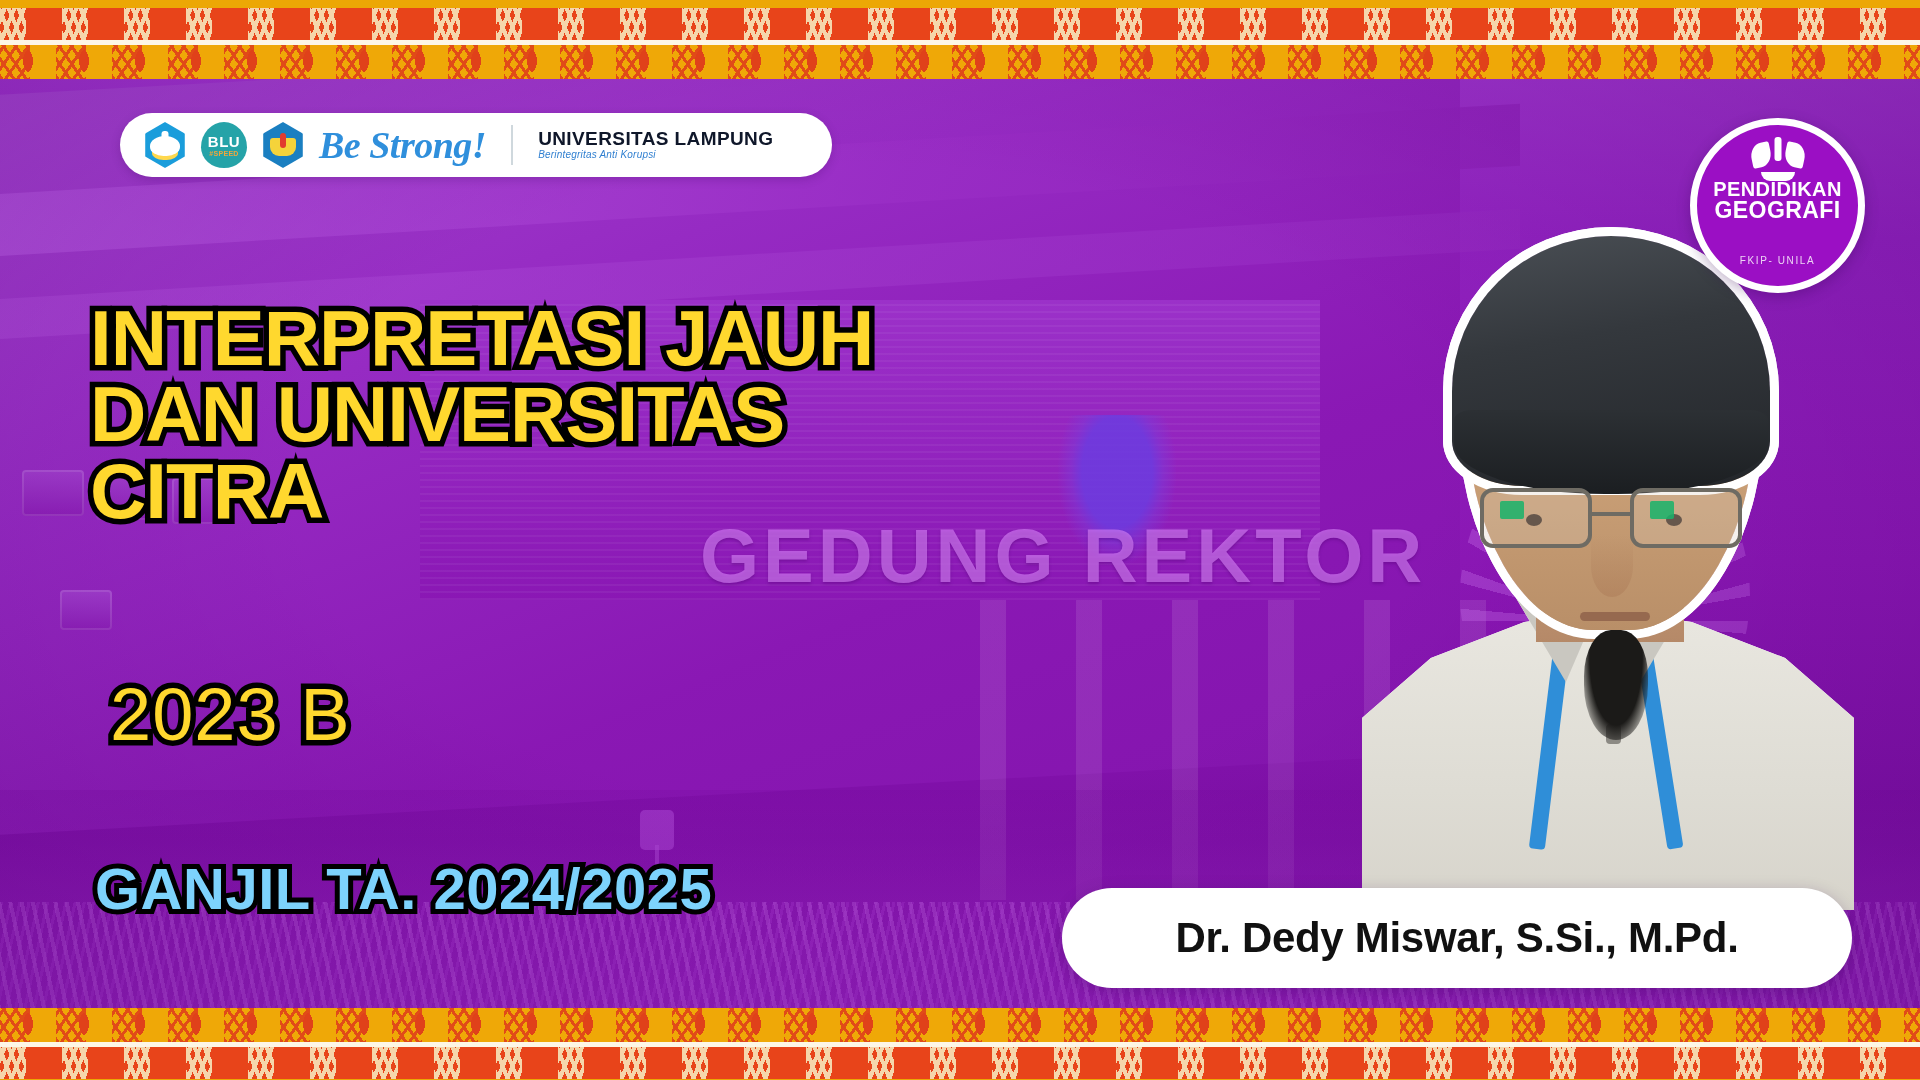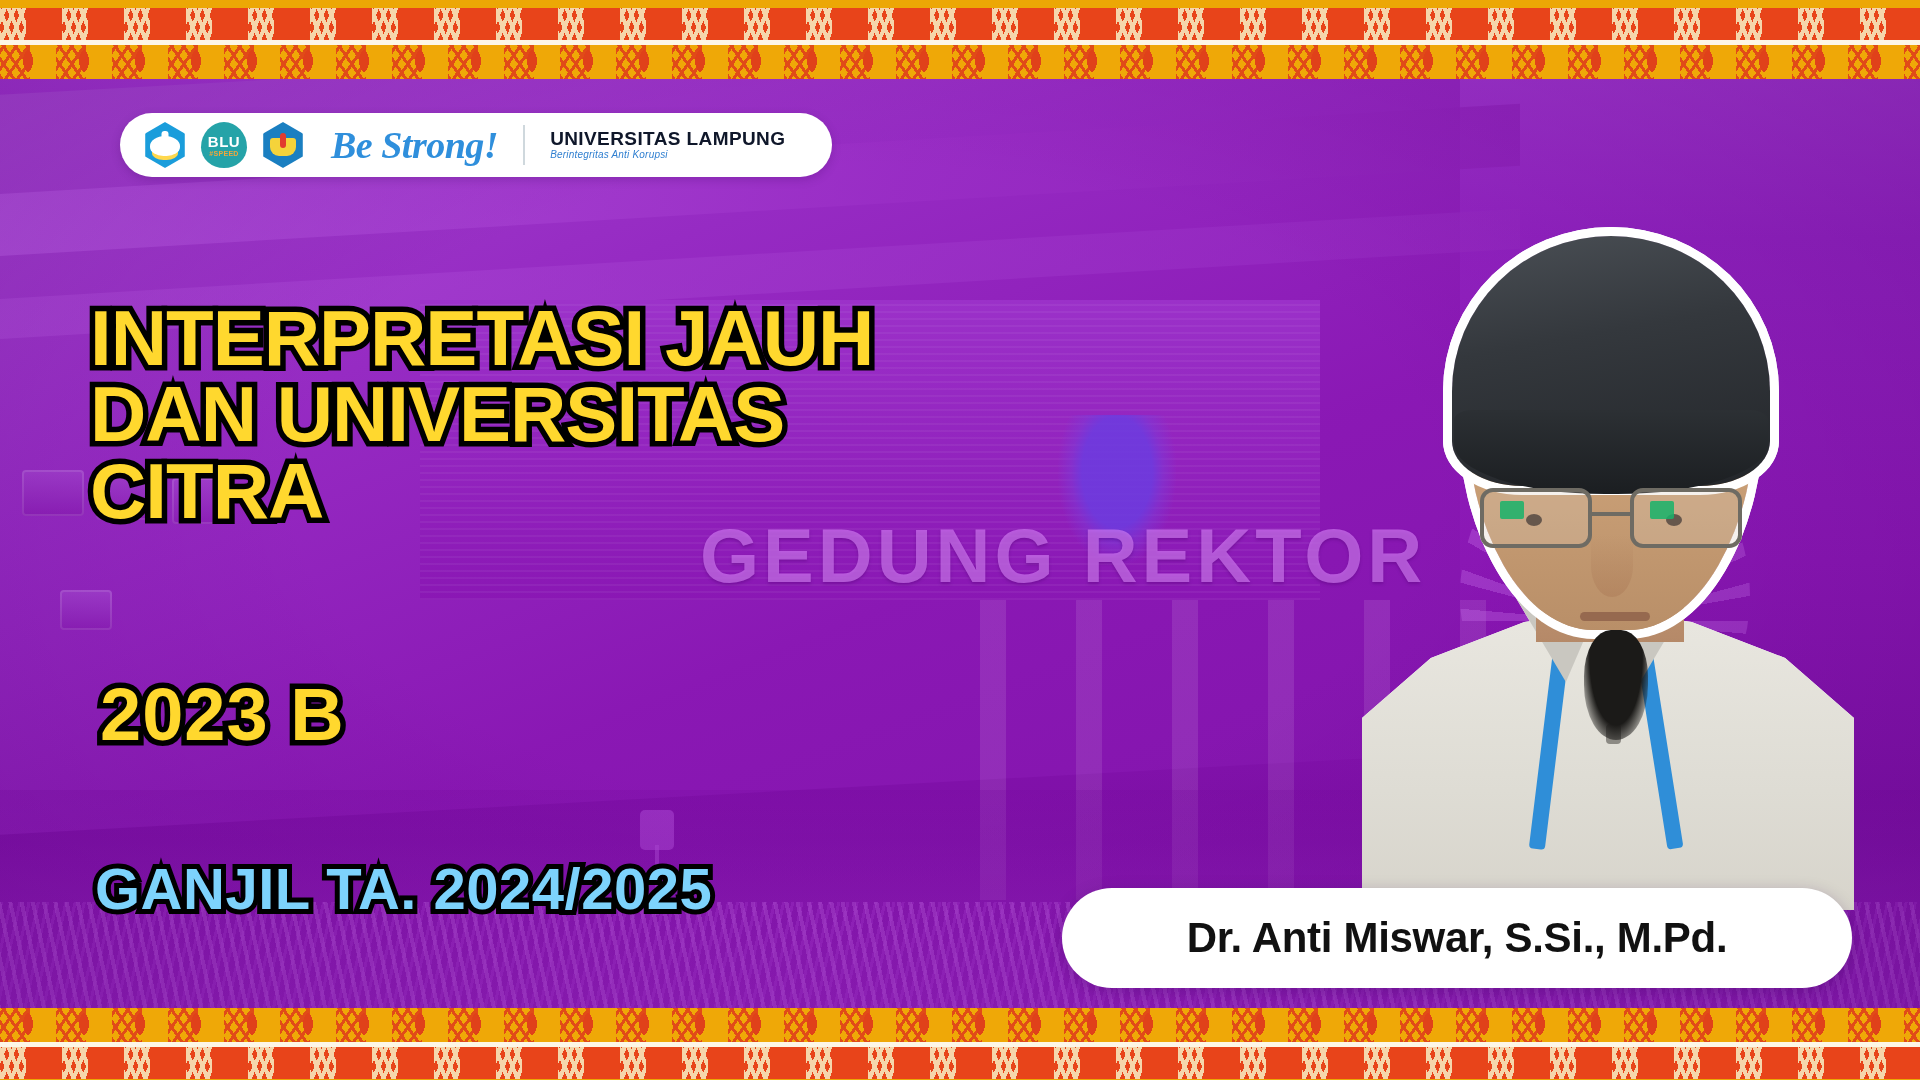--- a/index.html
+++ b/index.html
@@ -181,21 +181,21 @@
     width:26px; height:18px; background:#f5d33a; border-radius:3px 3px 9px 9px;
   }
   .logo-unila::before{
     content:""; position:absolute; left:50%; top:24%; transform:translateX(-50%);
     width:6px; height:15px; background:#e23b2e; border-radius:3px;
     z-index:2;
   }
   .bestrong{
     font-family:"Liberation Serif", serif;
     font-style:italic; font-weight:bold; font-size:38px;
-    color:#2f8fdc; line-height:1; margin-left:12px; white-space:nowrap;
+    color:#2f8fdc; line-height:1; margin-left:0; white-space:nowrap;
     letter-spacing:-.5px;
   }
   .bar-div{ width:2px; height:40px; background:#cfd8dd; margin:0 12px; flex:0 0 auto; }
   .uni-block{ display:flex; flex-direction:column; justify-content:center; }
   .uni-name{
     font-size:19px; font-weight:bold; color:#0f172a; letter-spacing:.4px; line-height:1.05;
     white-space:nowrap; position:relative;
   }
   .uni-tag{
     font-size:10px; font-style:italic; color:#2f7fd0; letter-spacing:.2px; line-height:1.2;
@@ -205,22 +205,22 @@
   
   .title-block{ position:absolute; left:90px; top:300px; z-index:25; }
   .title-line{
     font-size:78px; font-weight:bold; line-height:.98;
     color:#ffd82e; letter-spacing:-1px; white-space:nowrap;
     -webkit-text-stroke:11px #000;
     paint-order:stroke fill;
     text-shadow:0 4px 0 rgba(0,0,0,.35);
   }
   .course-code{
-    position:absolute; left:100px; top:672px; z-index:25;
-    font-size:74px; font-weight:bold; color:#ffd82e; letter-spacing:1px;
+    position:absolute; left:110px; top:672px; z-index:25;
+    font-size:74px; font-weight:normal; color:#ffd82e; letter-spacing:1px;
     -webkit-text-stroke:11px #000; paint-order:stroke fill;
   }
   .semester{
     position:absolute; left:95px; top:855px; z-index:25;
     font-size:58px; font-weight:bold; color:#7dd3fc; letter-spacing:.5px;
     -webkit-text-stroke:10px #000; paint-order:stroke fill;
   }
 
   
   .badge{
@@ -456,18 +456,29 @@
         <div class="p-lens r">
             <div class="glare"></div>
           </div>
       </div>
       <div class="p-nose"></div>
       <div class="p-mouth"></div>
       <div class="p-goatee"></div>
     </div>
   </div>
 
+  <div class="badge">
+    <div class="badge-crest">
+      <div class="wing-l"></div>
+        <div class="wing-r"></div>
+      <div class="torch"></div>
+        <div class="base"></div>
+    </div>
+    <div class="badge-l1">PENDIDIKAN</div>
+    <div class="badge-l2">GEOGRAFI</div>
+    <div class="badge-sub">FKIP- UNILA</div>
+  </div>
 
   <div class="name-pill">
-    <span>Dr. Anti Miswar, S.Si., M.Pd.</span>
+    <span>Dr. Dedy Miswar, S.Si., M.Pd.</span>
   </div>
 
 </div>
 
 </body></html>

